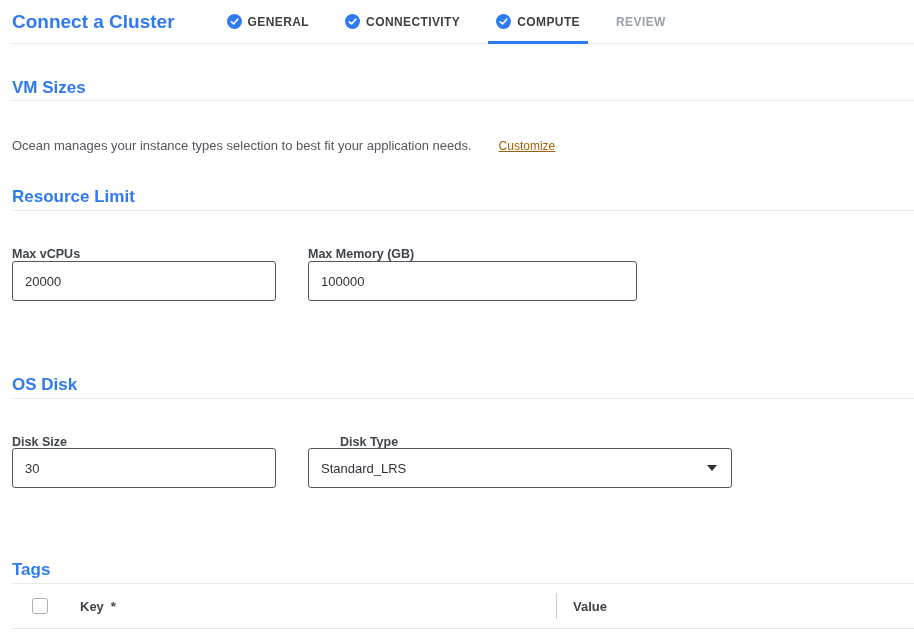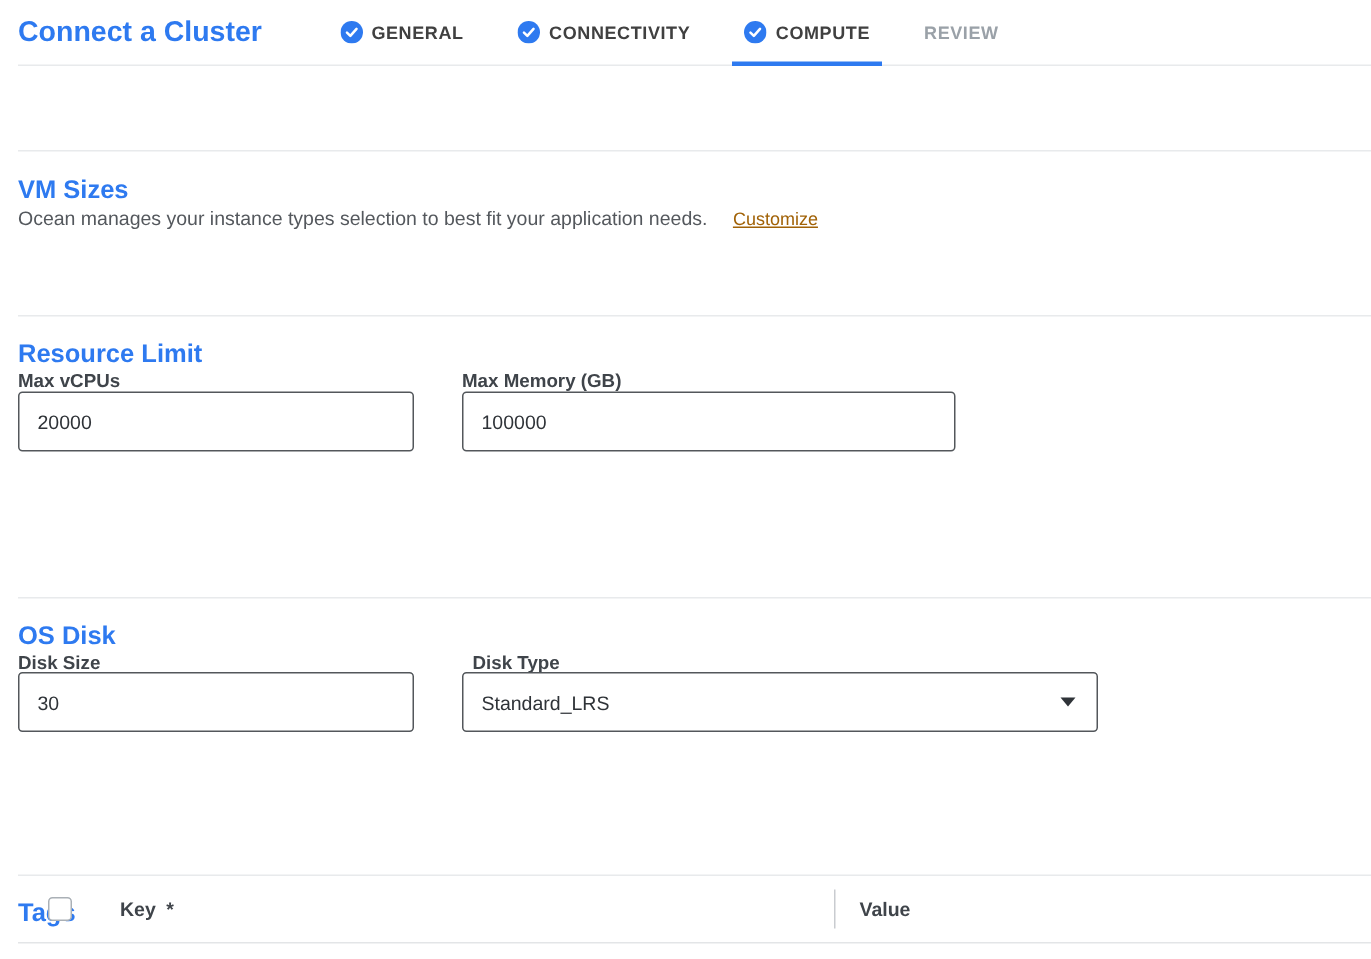--- a/index.html
+++ b/index.html
@@ -33,30 +33,30 @@
   .tab.inactive .tab-label { color: #9aa1a8; }
   .tab.active::after {
     content: ""; position: absolute; left: 10px; right: 10px; bottom: 0;
     height: 3px; background: #2e7af0;
   }
   .check-icon { width: 15px; height: 15px; display: block; color: #2e7af0; }
 
   
   .section-heading {
     position: absolute; left: 12px;
-    font-size: 17px; font-weight: 700; color: #2e7af0; margin-top: 39px;
+    font-size: 17px; font-weight: 700; color: #2e7af0;
   }
   .divider {
     position: absolute; left: 12px; right: 0; height: 1px; background: #e8eaec;
   }
 
   
   .desc-line {
     position: absolute; left: 12px; font-size: 13px; color: #54585d;
-    display: flex; align-items: baseline; gap: 17px;
+    display: flex; align-items: baseline; gap: 27px;
   }
   .link { color: #a16207; text-decoration: underline; cursor: pointer; font-size: 12px; }
 
   .field-label {
     position: absolute; font-size: 12.5px; font-weight: 600; color: #3f444a; margin-top: 15px;
   }
 
   
   .text-input {
     position: absolute; height: 40px;
@@ -154,21 +154,21 @@
   <div class="field-label" style="top:232px; left:12px;">Max vCPUs</div>
   <div class="field-label" style="top:232px; left:308px;">Max Memory (GB)</div>
 
   <input class="text-input" style="top: 261px; left: 12px; width: 264px;" type="text" value="20000">
   <input class="text-input" style="top: 261px; left: 308px; width: 329px;" type="text" value="100000">
 
   <div class="section-heading" style="top:375px;">OS Disk</div>
   <div class="divider" style="top:398px;"></div>
 
   <div class="field-label" style="top:420px; left:12px;">Disk Size</div>
-  <div class="field-label" style="top:420px; left:291px;padding-left:24px;">Disk Type</div>
+  <div class="field-label" style="top:420px; left:316px;padding-left:24px;">Disk Type</div>
 
   <input class="text-input" style="top: 448px; left: 12px; width: 264px;" type="text" value="30">
 
   <div class="select-box" style="top:448px; left:308px; width:424px;">
     <span class="select-value">Standard_LRS</span>
     <span class="caret-down"></span>
   </div>
 
   <div class="section-heading" style="top:560px;">Tags</div>
   <div class="divider" style="top:583px;"></div>

